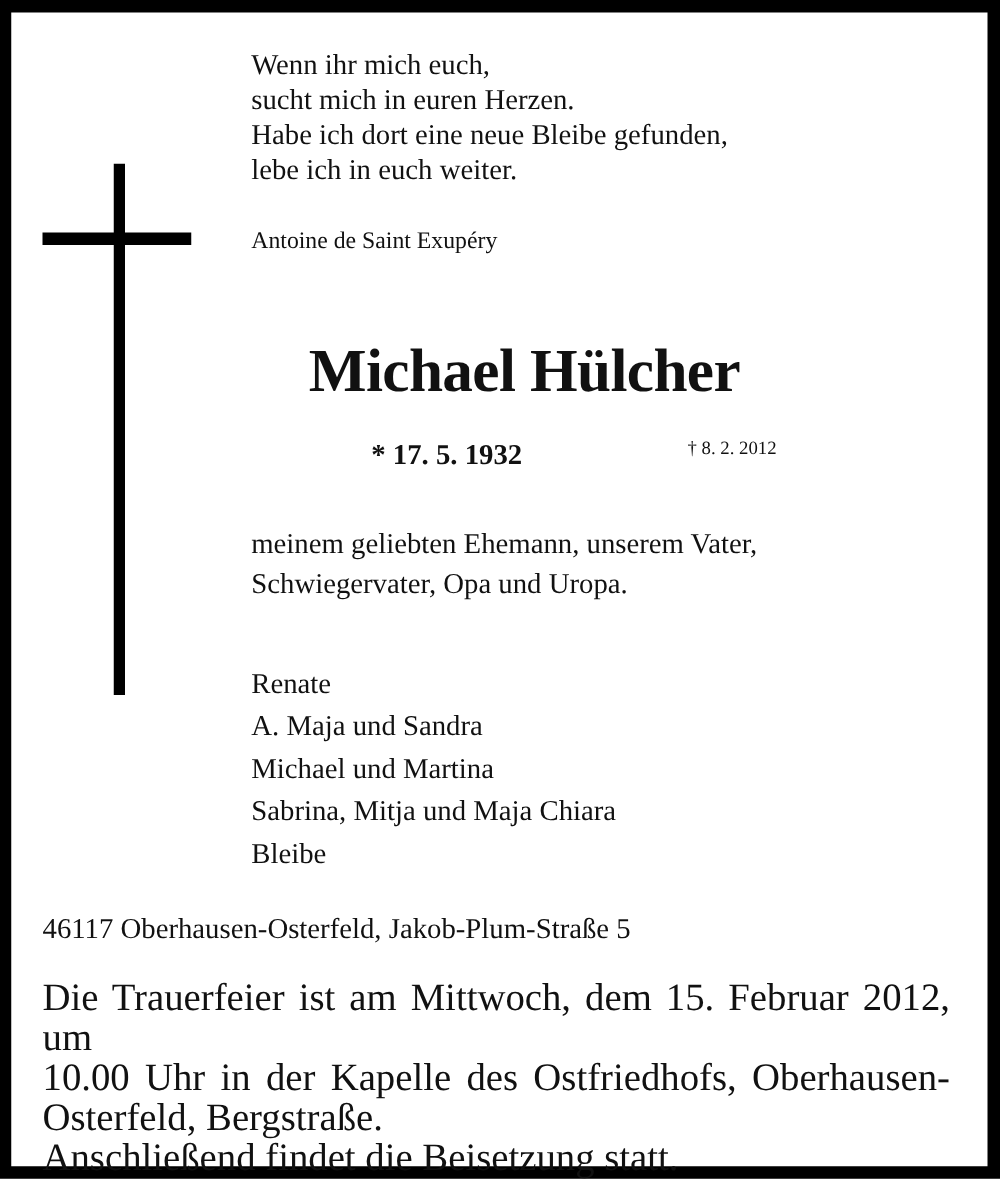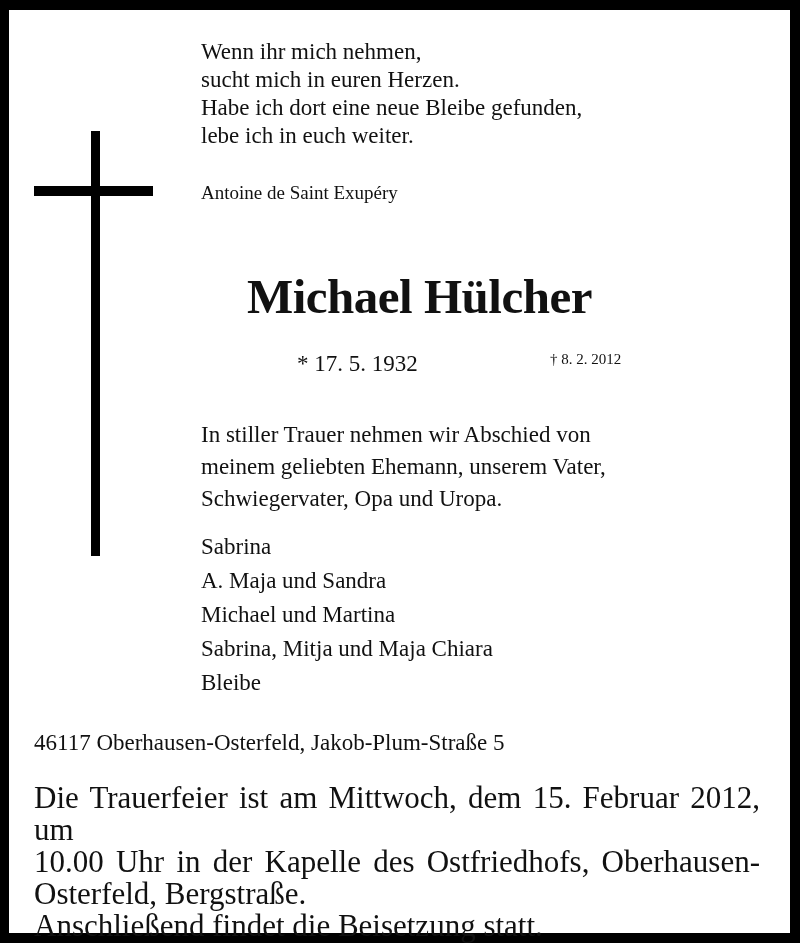--- a/index.html
+++ b/index.html
@@ -6,55 +6,54 @@
   body { width:800px; height:943px; background:#000; position:relative; overflow:hidden;
          font-family:"Liberation Serif", "DejaVu Serif", serif; color:#111; }
   .card { position:absolute; left:9px; top:10px; width:781px; height:923px; background:#fff; }
   .cross-v { position:absolute; left:82px; top:121px; width:9px; height:425px; background:#000; }
   .cross-h { position:absolute; left:25px; top:176px; width:119px; height:10px; background:#000; }
   .abs { position:absolute; white-space:nowrap; }
   .poem { left:192px; top:28px; font-size:23px; line-height:28px; }
   .poem div { height:28px; }
   .author { left:192px; top:172px; font-size:19px; }
   .name { left:238px; top:252px; font-size:49px; font-weight:bold; line-height:70px; letter-spacing:-0.5px;text-align:center; }
-  .born { left:288px; top:341px; font-size:23px; }
+  .born { left:288px; top:341px; font-size:23px;font-weight:bold; }
   .died { left:541px; top:341px; font-size:15px; }
   .intro { left:192px; top:409px; font-size:23px; line-height:32px; }
   .family { left:192px; top:520px; font-size:23px; line-height:34px; }
   .address { left:25px; top:720px; font-size:23px; }
   .notice { left:25px; top:772px; width:726px; font-size:31px; line-height:32px; white-space:normal; }
   .notice .j { text-align:justify; text-align-last:justify; }
 </style>
 </head>
 <body>
 
 <div class="card">
   <div class="cross-v"></div>
   <div class="cross-h"></div>
 
   <div class="abs poem">
-    <div>Wenn ihr mich nehmen,</div>
+    <div>Wenn ihr mich euch,</div>
     <div>sucht mich in euren Herzen.</div>
     <div>Habe ich dort eine neue Bleibe gefunden,</div>
     <div>lebe ich in euch weiter.</div>
   </div>
   <div class="abs author">Antoine de Saint Exupéry</div>
 
   <div class="abs name">Michael Hülcher</div>
   <div class="abs born">* 17. 5. 1932</div>
   <div class="abs died">† 8. 2. 2012</div>
 
   <div class="abs intro">
-    <div>In stiller Trauer nehmen wir Abschied von</div>
     <div>meinem geliebten Ehemann, unserem Vater,</div>
     <div>Schwiegervater, Opa und Uropa.</div>
   </div>
 
   <div class="abs family">
-    <div>Sabrina</div>
+    <div>Renate</div>
     <div>A. Maja und Sandra</div>
     <div>Michael und Martina</div>
     <div>Sabrina, Mitja und Maja Chiara</div>
     <div>Bleibe</div>
   </div>
 
   <div class="abs address">46117 Oberhausen-Osterfeld, Jakob-Plum-Straße 5</div>
 
   <div class="abs notice">
     <div class="j">Die Trauerfeier ist am Mittwoch, dem 15. Februar 2012, um</div>

